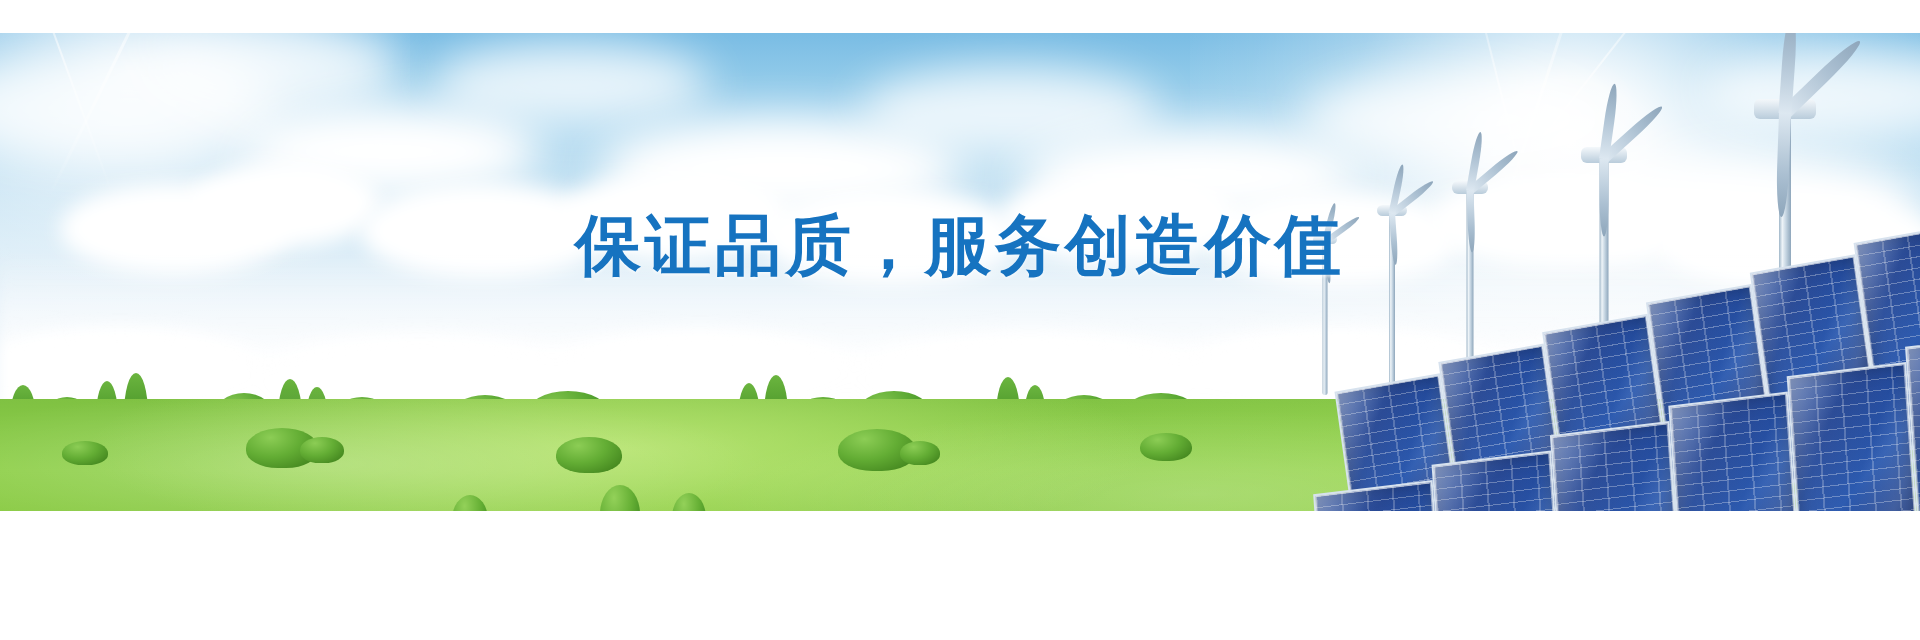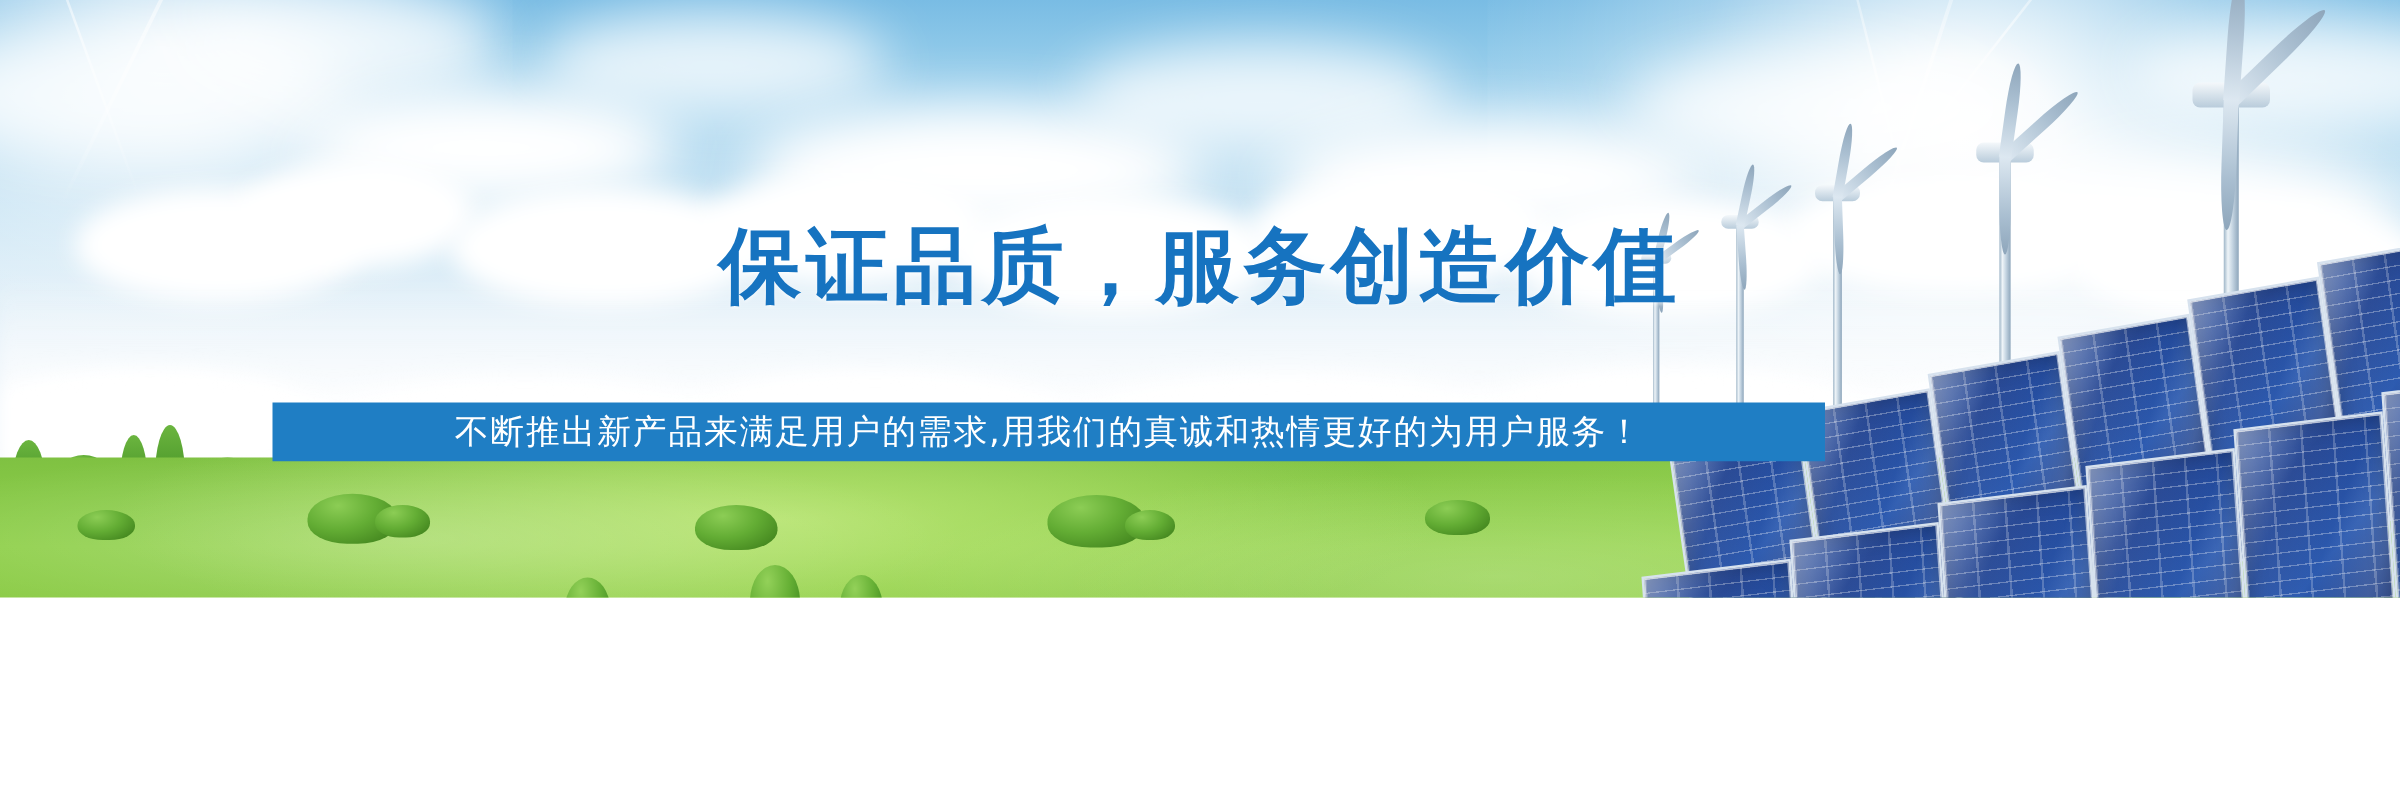--- a/index.html
+++ b/index.html
@@ -3,20 +3,21 @@
 <meta charset="utf-8">
 <title>Banner</title>
 <style>
   html,body{margin:0;padding:0;background:#fff;}
   body{font-family:"Liberation Sans","DejaVu Sans",sans-serif;}
 
   .banner{
     position:relative;
     width:1920px;height:478px;
     overflow:hidden;
+    margin-top:33px;
   }
 
   
   .sky{
     position:absolute;left:0;top:0;width:1920px;height:420px;
     background:
       linear-gradient(to bottom,
         #79bce4 0%,
         #8fc9e9 10%,
         #a9d6ef 22%,
@@ -434,17 +435,14 @@
         </div>
       <div class="panel" style="left:610px;top:0px;width:118px;height:248px;transform:skewY(7deg);">
           <div class="panel-gloss"></div>
           <div class="panel-frame"></div>
         </div>
     </div>
   </div>
 
   <div class="headline">保证品质，服务创造价值</div>
 
-  <div class="subtitle-bar">
-    <span class="subtitle-text">不断推出新产品来满足用户的需求,用我们的真诚和热情更好的为用户服务！</span>
-  </div>
 
 </div>
 
 </body></html>

